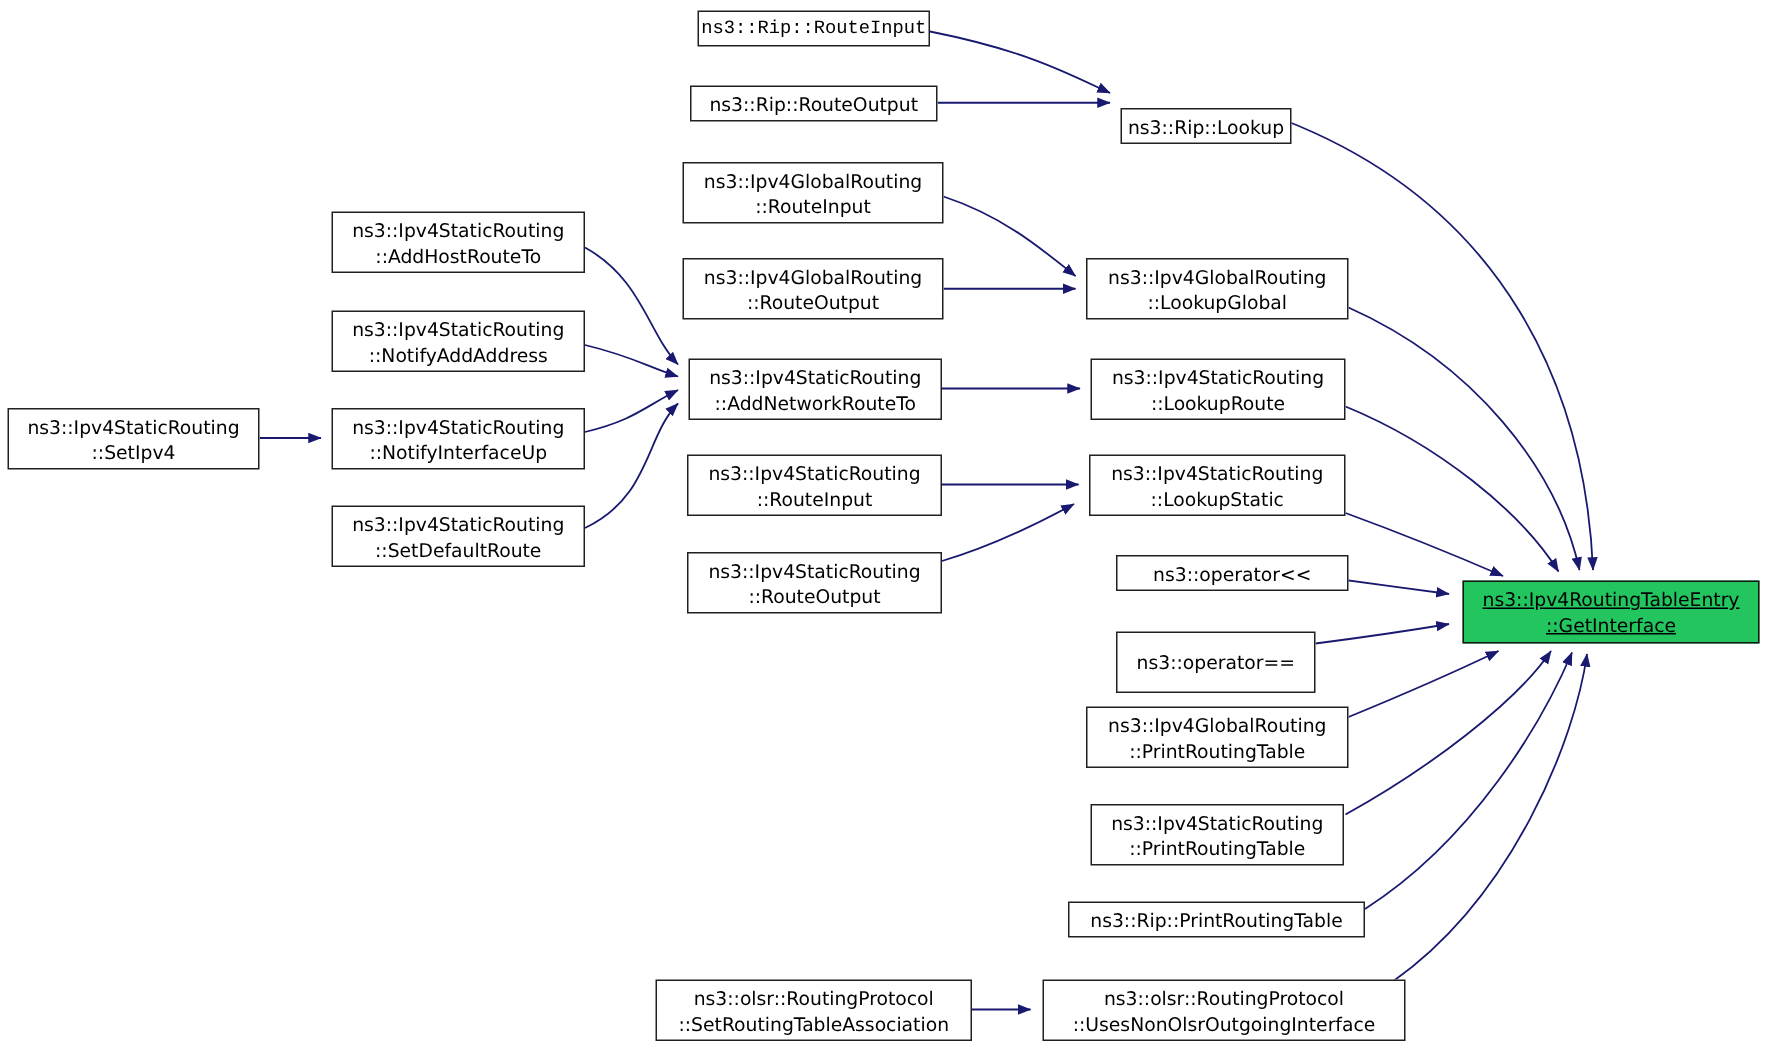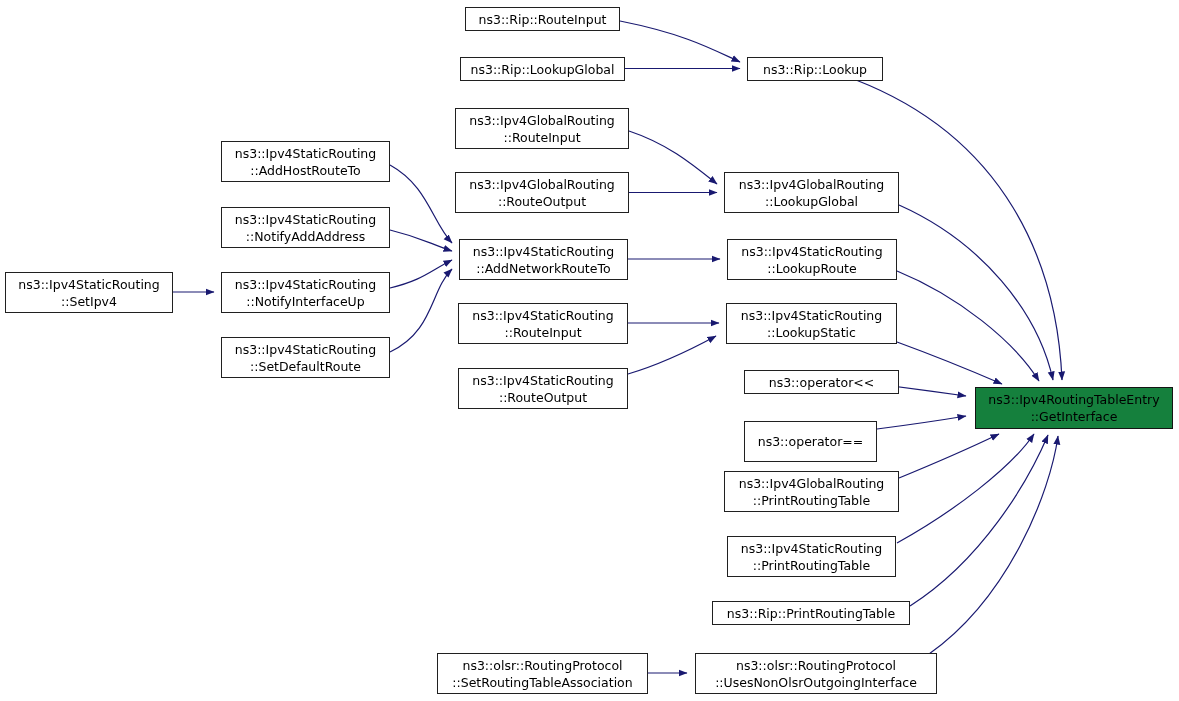--- a/index.html
+++ b/index.html
@@ -33,23 +33,24 @@
     cursor: pointer;
   }
   .node span {
     white-space: pre-line;
     font-size: 12.5px;
     line-height: 17px;
     color: #000000;
     padding: 0 4px;
   }
   .node.current {
-    background: #15803d;
+    background: #22c55e;
     border: 1.6px solid #141414;
     cursor: default;
+    text-decoration: underline;
   }
   .edge {
     stroke: #191970;
     stroke-width: 1.2;
     fill: none;
   }
 </style>
 </head>
 <body>
 
@@ -100,25 +101,25 @@
     </div>
   <div class="node" style="left:221px;top:272px;width:169px;height:41px;">
       <span>ns3::Ipv4StaticRouting
 ::NotifyInterfaceUp</span>
     </div>
   <div class="node" style="left:221px;top:337px;width:169px;height:41px;">
       <span>ns3::Ipv4StaticRouting
 ::SetDefaultRoute</span>
     </div>
 
-  <div class="node" style="left:465px;top:7px;width:155px;height:24px;">
+  <div class="node" style="left:465px;top:7px;width:155px;height:24px;font-family:Liberation Mono, monospace;">
       <span>ns3::Rip::RouteInput</span>
     </div>
   <div class="node" style="left:460px;top:57px;width:165px;height:24px;">
-      <span>ns3::Rip::LookupGlobal</span>
+      <span>ns3::Rip::RouteOutput</span>
     </div>
   <div class="node" style="left:455px;top:108px;width:174px;height:41px;">
       <span>ns3::Ipv4GlobalRouting
 ::RouteInput</span>
     </div>
   <div class="node" style="left:455px;top:172px;width:174px;height:41px;">
       <span>ns3::Ipv4GlobalRouting
 ::RouteOutput</span>
     </div>
   <div class="node" style="left:459px;top:239px;width:169px;height:41px;">
@@ -131,21 +132,21 @@
     </div>
   <div class="node" style="left:458px;top:368px;width:170px;height:41px;">
       <span>ns3::Ipv4StaticRouting
 ::RouteOutput</span>
     </div>
   <div class="node" style="left:437px;top:653px;width:211px;height:41px;">
       <span>ns3::olsr::RoutingProtocol
 ::SetRoutingTableAssociation</span>
     </div>
 
-  <div class="node" style="left:747px;top:57px;width:136px;height:24px;">
+  <div class="node" style="left:747px;top:72px;width:114px;height:24px;">
       <span>ns3::Rip::Lookup</span>
     </div>
   <div class="node" style="left:724px;top:172px;width:175px;height:41px;">
       <span>ns3::Ipv4GlobalRouting
 ::LookupGlobal</span>
     </div>
   <div class="node" style="left:727px;top:239px;width:170px;height:41px;">
       <span>ns3::Ipv4StaticRouting
 ::LookupRoute</span>
     </div>

